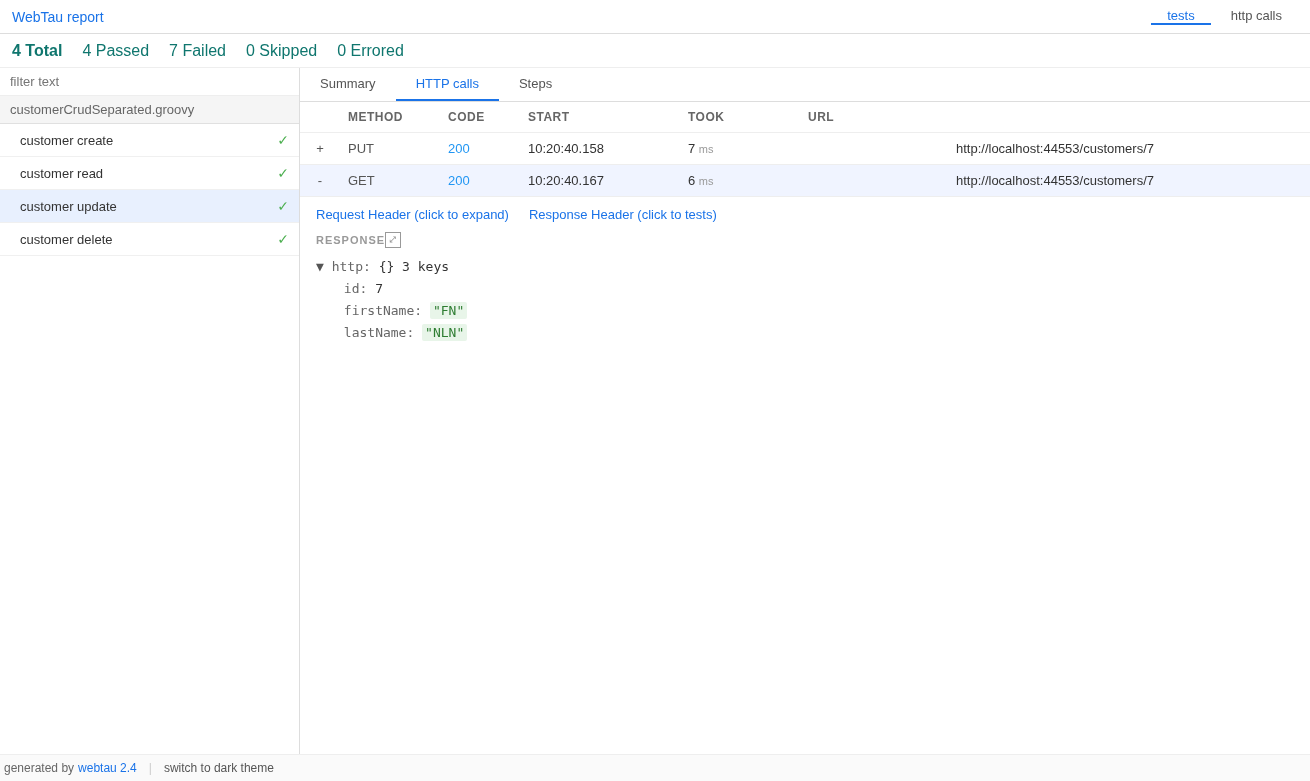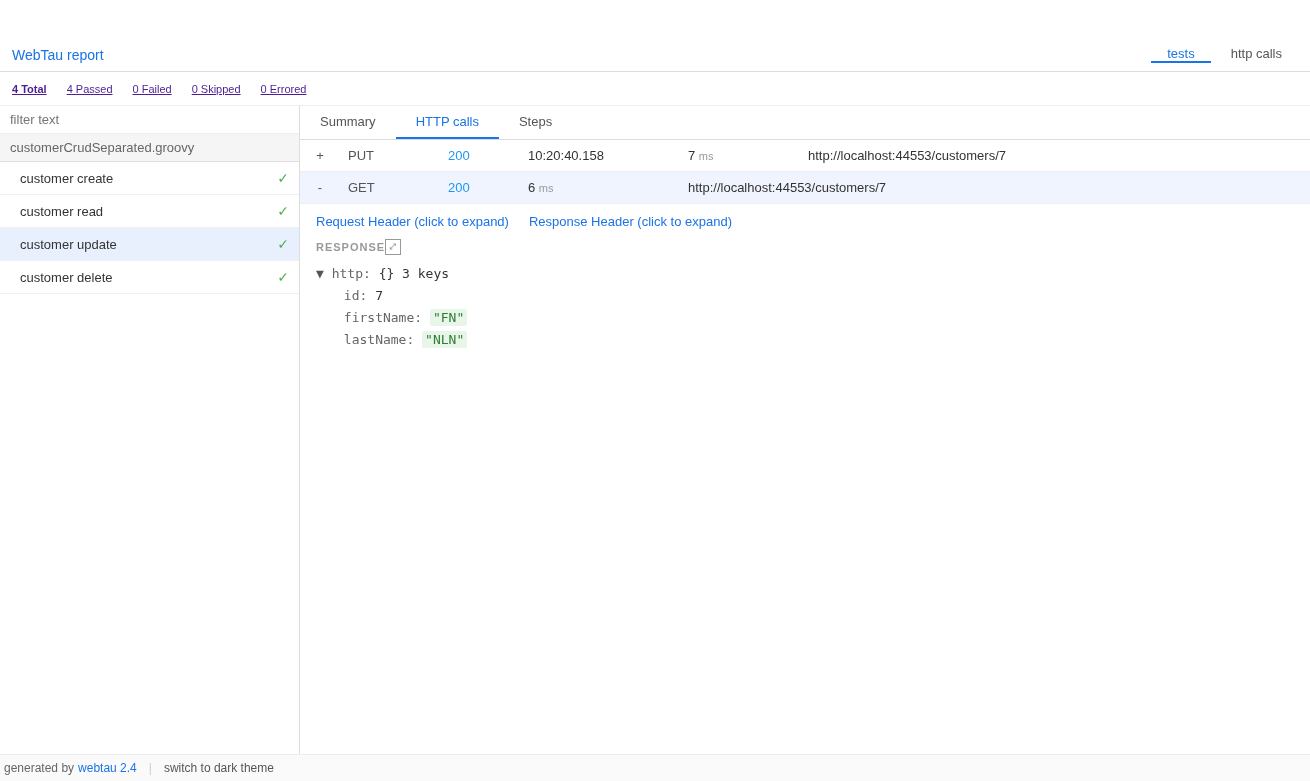--- a/index.html
+++ b/index.html
@@ -16,21 +16,20 @@
 
     
     .top-bar {
       display: flex;
       align-items: center;
       padding: 0 12px;
       height: 34px;
       border-bottom: 1px solid #ddd;
       background: #fff;
       flex-shrink: 0;
-      margin-top: 38px;
     }
     .top-bar-title {
       color: #1a73e8;
       font-weight: 500;
       font-size: 14px;
       margin-right: auto;
     }
     .top-bar-tabs {
       display: flex;
       gap: 4px;
@@ -56,23 +55,22 @@
       display: flex;
       align-items: center;
       padding: 0 12px;
       height: 34px;
       border-bottom: 1px solid #eee;
       background: #fff;
       flex-shrink: 0;
       gap: 20px;
     }
     .stat-item {
-      font-size: 11px;
-      color: #4c1d95;
-      text-decoration: underline;
+      font-size: 16px;
+      color: #0f766e;
     }
     .stat-label {
       font-weight: 600;
     }
 
     
     .main {
       display: flex;
       flex: 1;
       overflow: hidden;
@@ -196,20 +194,21 @@
     }
     .col-took {
       color: #333;
     }
     .col-took .ms {
       color: #999;
       font-size: 11px;
     }
     .col-url {
       color: #333;
+      text-align: center;
     }
 
     
     .detail-section {
       padding: 10px 16px;
       overflow-y: auto;
       flex: 1;
     }
     .detail-row {
       display: flex;
@@ -304,21 +303,21 @@
     <div class="top-bar-tab active">tests</div>
     <div class="top-bar-tab">http calls</div>
   </div>
 </div>
 
 <div class="stats-bar">
   <span class="stat-item">
     <span class="stat-label">4 Total</span>
   </span>
   <span class="stat-item">4 Passed</span>
-  <span class="stat-item">0 Failed</span>
+  <span class="stat-item">7 Failed</span>
   <span class="stat-item">0 Skipped</span>
   <span class="stat-item">0 Errored</span>
 </div>
 
 <div class="main">
 
   <div class="sidebar">
     <input class="filter-input" type="text" placeholder="filter text" style="">
     <div class="sidebar-file">customerCrudSeparated.groovy</div>
     <div class="sidebar-item">
@@ -340,48 +339,57 @@
   </div>
 
   <div class="right-panel">
 
     <div class="panel-tabs">
       <div class="panel-tab">Summary</div>
       <div class="panel-tab active">HTTP calls</div>
       <div class="panel-tab">Steps</div>
     </div>
 
+    <div class="http-table-header">
+      <div class="col"></div>
+      <div class="col">METHOD</div>
+      <div class="col">CODE</div>
+      <div class="col">START</div>
+      <div class="col">TOOK</div>
+      <div class="col">URL</div>
+    </div>
 
     <div class="http-row">
       <div class="col col-symbol">+</div>
       <div class="col col-method">PUT</div>
       <div class="col col-code">200</div>
       <div class="col col-start">10:20:40.158</div>
       <div class="col col-took">
         <span>7</span>
         <span class="ms">ms</span>
       </div>
       <div class="col col-url">http://localhost:44553/customers/7</div>
     </div>
 
     <div class="http-row selected">
       <div class="col col-symbol">-</div>
       <div class="col col-method">GET</div>
       <div class="col col-code">200</div>
+      <div class="col col-start">10:20:40.167</div>
       <div class="col col-took">
         <span>6</span>
         <span class="ms">ms</span>
       </div>
       <div class="col col-url">http://localhost:44553/customers/7</div>
     </div>
 
     <div class="detail-section">
       <div class="detail-row">
         <a class="detail-header-link" href="#">Request Header (click to expand)</a>
-        <a class="detail-header-link" href="#">Response Header (click to expand)</a>
+        <a class="detail-header-link" href="#">Response Header (click to tests)</a>
       </div>
 
       <div class="response-section">
         <div class="response-label">
           <span>RESPONSE</span>
           <span class="expand-icon">⤢</span>
         </div>
         <div class="json-tree">
           <div>
             <span class="tree-toggle">▼</span>

